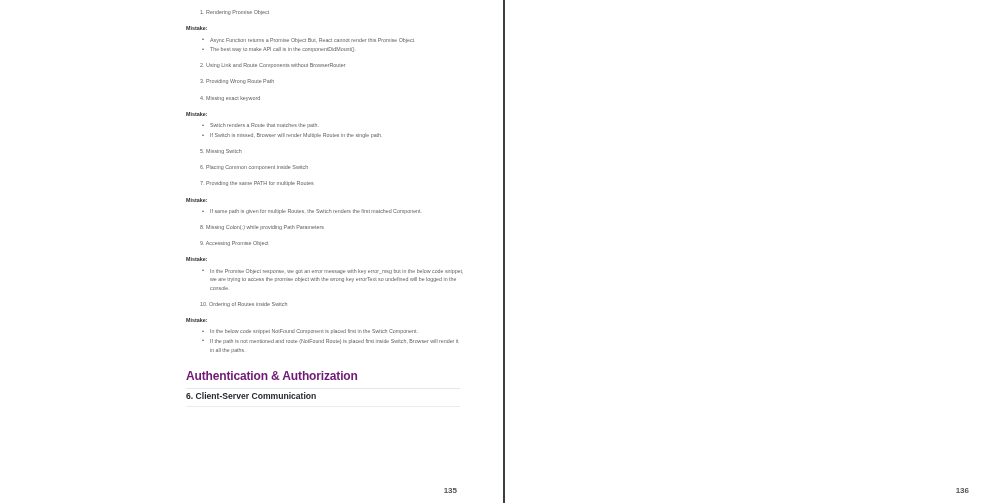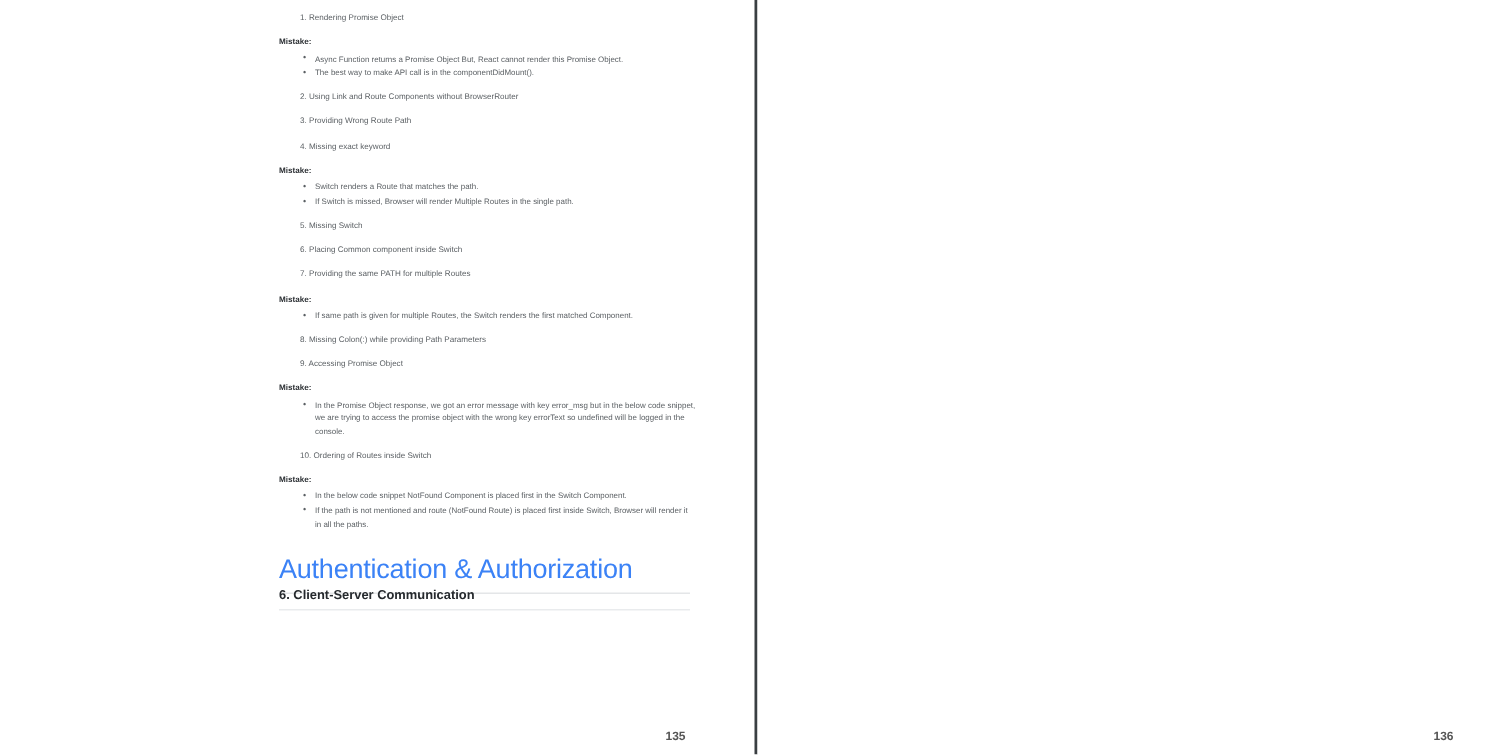--- a/index.html
+++ b/index.html
@@ -59,21 +59,21 @@
     line-height:1.62; margin-bottom:1px; padding-left:6px;
   }
   .bullets li::before{
     content:"•"; position:absolute; left:-2px; top:-0.5px;
     color:#5a5f63; font-size:6px;
   }
 
   
   .h-main{
     position:absolute; left:186px; top:369px; width:274px;
-    font-size:18px; font-weight:normal; color:#3b82f6;
+    font-size:12px; font-weight:bold; color:#701a75;
     letter-spacing:-0.15px; padding-bottom:5px;
     border-bottom:1px solid #e4e6e8;
     font-family:"Liberation Sans", sans-serif;
   }
   .h-sub{
     position:absolute; left:186px; top:391px; width:274px;
     font-size:8.6px; font-weight:bold; color:#25292d;
     padding-bottom:5px; border-bottom:1px solid #e9ebed;
     font-family:"Liberation Sans", sans-serif;
   }

